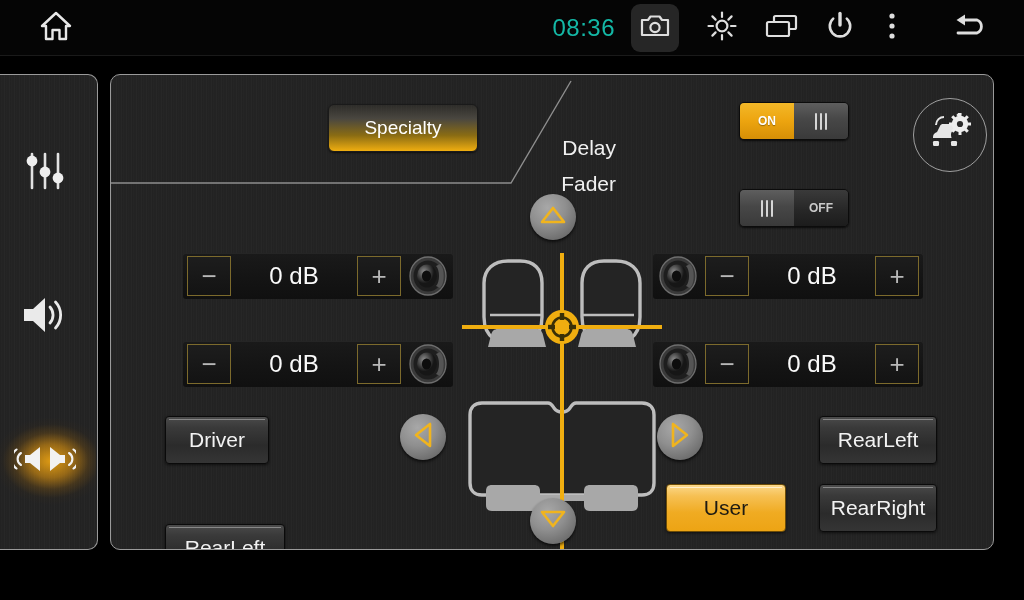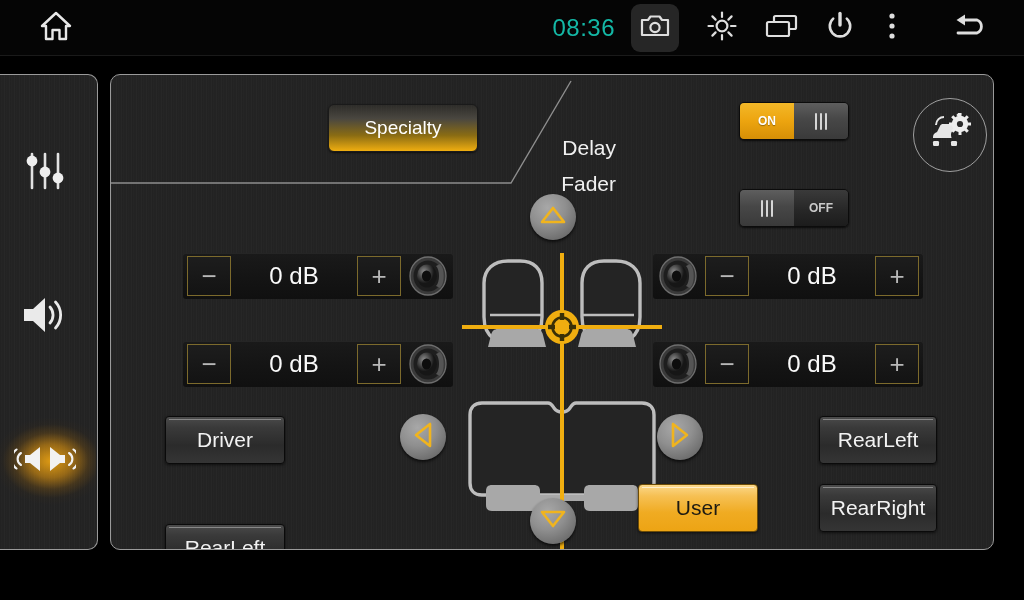--- a/index.html
+++ b/index.html
@@ -213,24 +213,24 @@
   }
   .preset.gold {
     background:linear-gradient(180deg,#fbd88a 0%,#f6c053 24%,#f0ab22 60%,#eda414 100%);
     color:#1d1a12;
     border:1px solid #6d4c06;
   }
   .preset.gold::before {
     content:""; position:absolute; left:3px; right:3px; top:2px; height:1px;
     background:rgba(255,255,255,.6);
   }
-  #btn-driver    { left:54px;  top:341px; width:120px; }
+  #btn-driver    { left:54px;  top:341px; width:104px; }
   #btn-rearleft  { left:54px;  top:409px; width:120px;margin-top:40px; }
   #btn-all       { left:208px; top:409px; width:118px; }
-  #btn-user      { left:527px; top:409px; width:120px; }
+  #btn-user      { left:555px; top:409px; width:120px; }
   #btn-copilot   { left:708px; top:341px; width:118px; }
   #btn-rearright { left:708px; top:409px; width:118px; }
 </style>
 </head>
 <body>
 
 <div id="statusbar">
 
   <div id="home-btn">
     <span>

